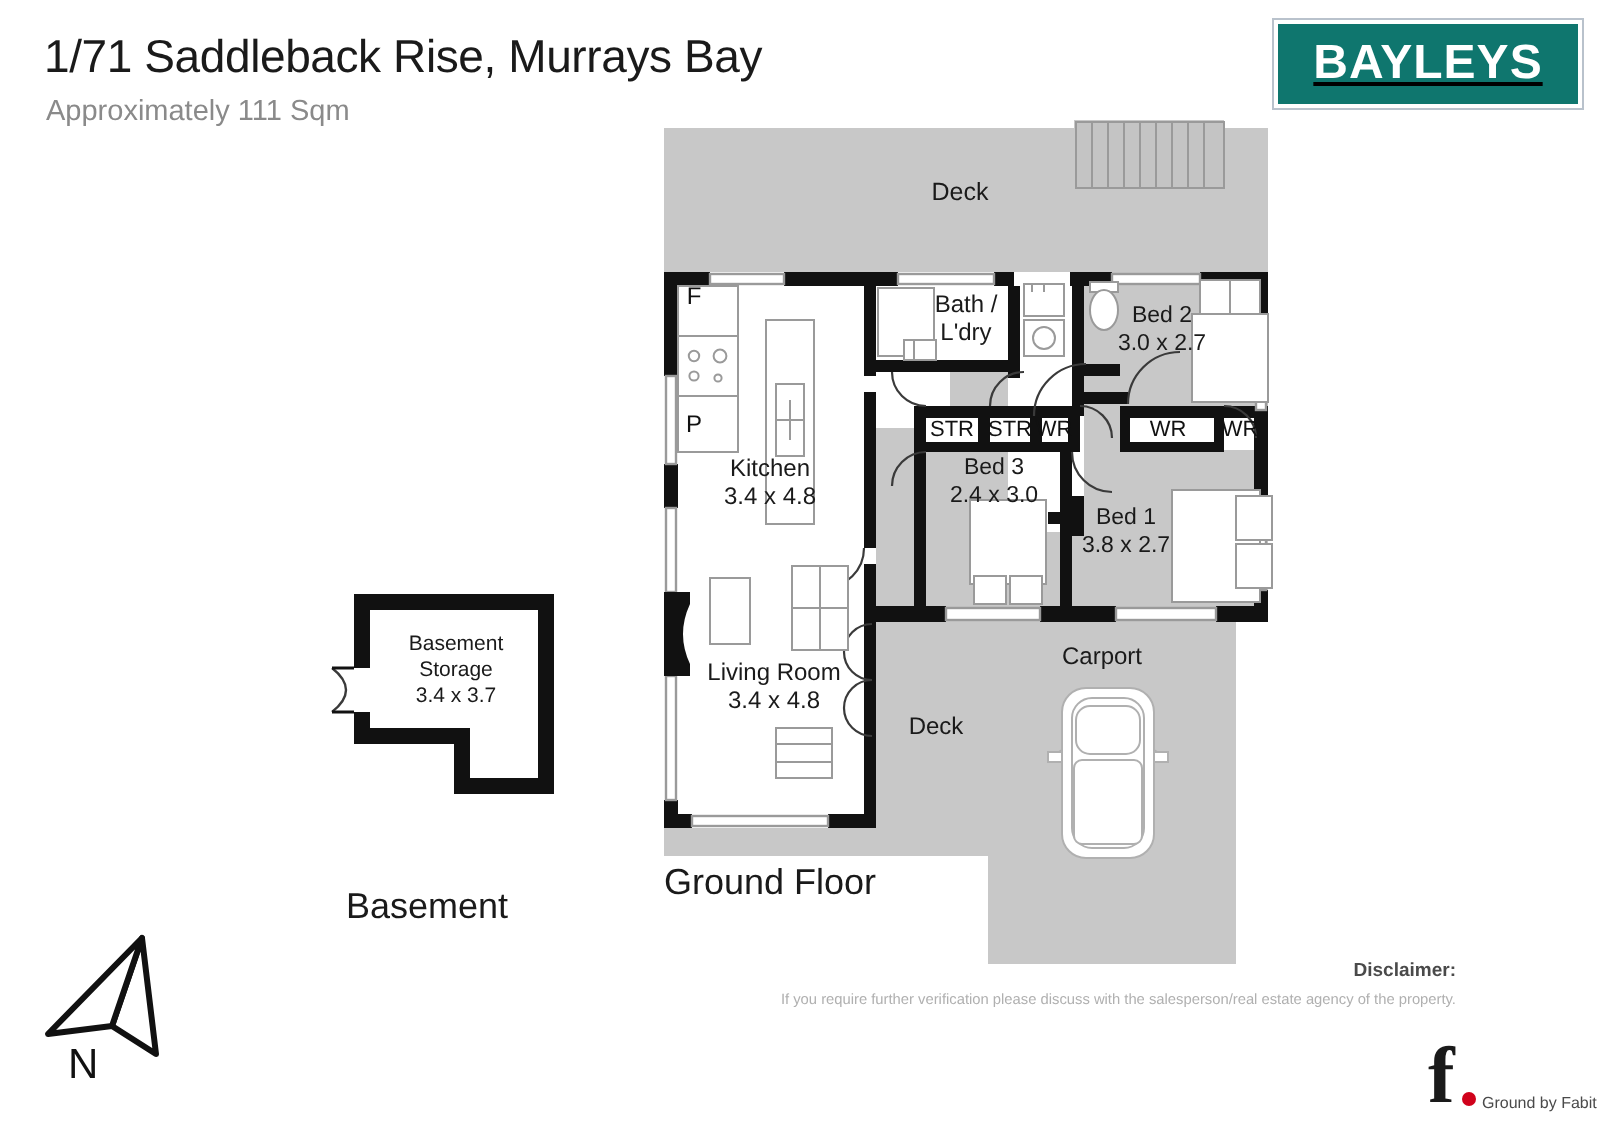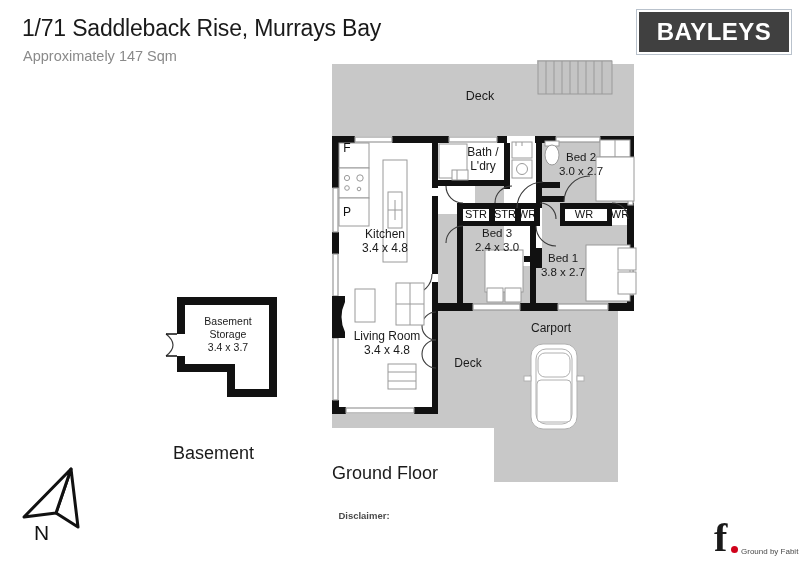--- a/index.html
+++ b/index.html
@@ -37,26 +37,27 @@
     font-size: 14.5px;
     color: #8a8a8a;
     white-space: nowrap;
   }
   .brand-logo {
     position: absolute;
     left: 637px;
     top: 10px;
     width: 150px;
     height: 40px;
-    background: #404040;
+    background: #0f766e;
     border: 2px solid #ffffff;
     box-shadow: 0 0 0 1px #b9c2cc;
     display: flex;
     align-items: center;
     justify-content: center;
+    text-decoration: underline;
   }
   .brand-logo-text {
     color: #ffffff;
     font-size: 24px;
     font-weight: bold;
     letter-spacing: 0.5px;
     font-family: "Liberation Sans", sans-serif;
   }
 
   
@@ -69,21 +70,21 @@
   }
 
   
   .section-caption {
     position: absolute;
     font-size: 18px;
     color: #1a1a1a;
     white-space: nowrap;
   }
   #caption-basement { left: 173px; top: 443px; }
-  #caption-ground   { left: 332px; top: 463px; }
+  #caption-ground   { left: 332px; top: 431px; }
 
   
   #compass {
     position: absolute;
     left: 20px;
     top: 465px;
     width: 72px;
     height: 90px;
   }
   #compass-label {
@@ -91,23 +92,23 @@
     left: 34px;
     top: 521px;
     font-size: 21px;
     color: #111;
   }
 
   
   #disclaimer {
     position: absolute;
     left: 0;
-    top: 510px;
+    top: 480px;
     width: 728px;
-    text-align: center;
+    text-align: right;
     line-height: 11.5px;
   }
   #disclaimer .d-title {
     font-size: 9.5px;
     font-weight: bold;
     color: #4a4a4a;
     display: block;
     margin-bottom: 2px;
   }
   #disclaimer .d-line {
@@ -151,21 +152,21 @@
     color: #4a4a4a;
     white-space: nowrap;
   }
 </style>
 </head>
 <body>
 
 <div id="page">
 
   <div class="title">1/71 Saddleback Rise, Murrays Bay</div>
-  <div class="subtitle">Approximately 147 Sqm</div>
+  <div class="subtitle">Approximately 111 Sqm</div>
   <div class="brand-logo">
     <span class="brand-logo-text">BAYLEYS</span>
   </div>
 
   <svg id="plan-stage" viewBox="0 0 800 566">
 
     <g>
 
       <rect x="332" y="64" width="302" height="72" fill="#c8c8c8"></rect>
       <rect x="537" y="60" width="75" height="8" fill="#c8c8c8"></rect>
@@ -435,20 +436,21 @@
   <div class="section-caption" id="caption-ground">Ground Floor</div>
 
   <svg id="compass" viewBox="0 0 72 90">
     <path d="M51,4 L58,62 L36,48 Z" fill="#ffffff" stroke="#111111" stroke-width="3" stroke-linejoin="round"></path>
     <path d="M51,4 L36,48 L4,52 Z" fill="#ffffff" stroke="#111111" stroke-width="3" stroke-linejoin="round"></path>
   </svg>
   <div id="compass-label">N</div>
 
   <div id="disclaimer">
     <span class="d-title">Disclaimer:</span>
+    <span class="d-line">If you require further verification please discuss with the salesperson/real estate agency of the property.</span>
   </div>
 
   <div id="fabit">
     <span id="fabit-f">f</span>
     <span id="fabit-dot"></span>
     <span id="fabit-text">Ground by Fabit</span>
   </div>
 
 </div>
 

